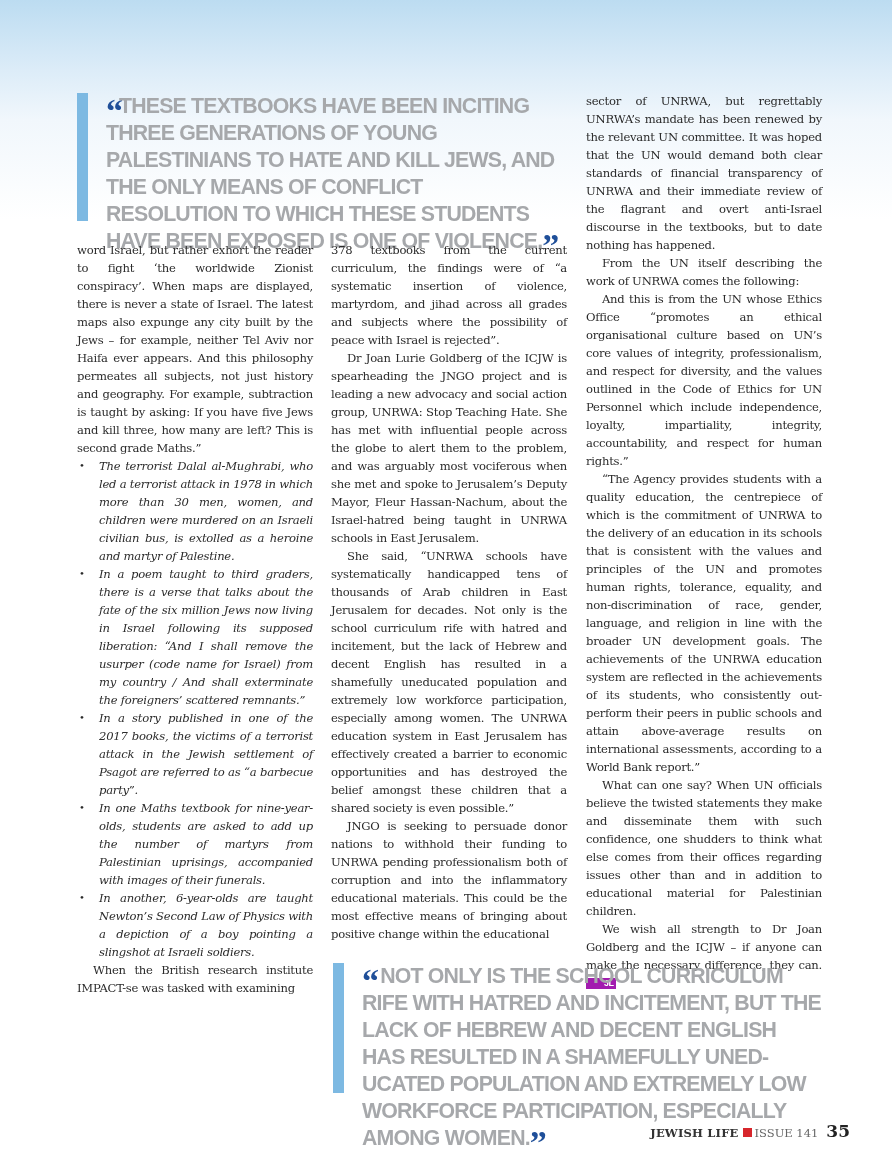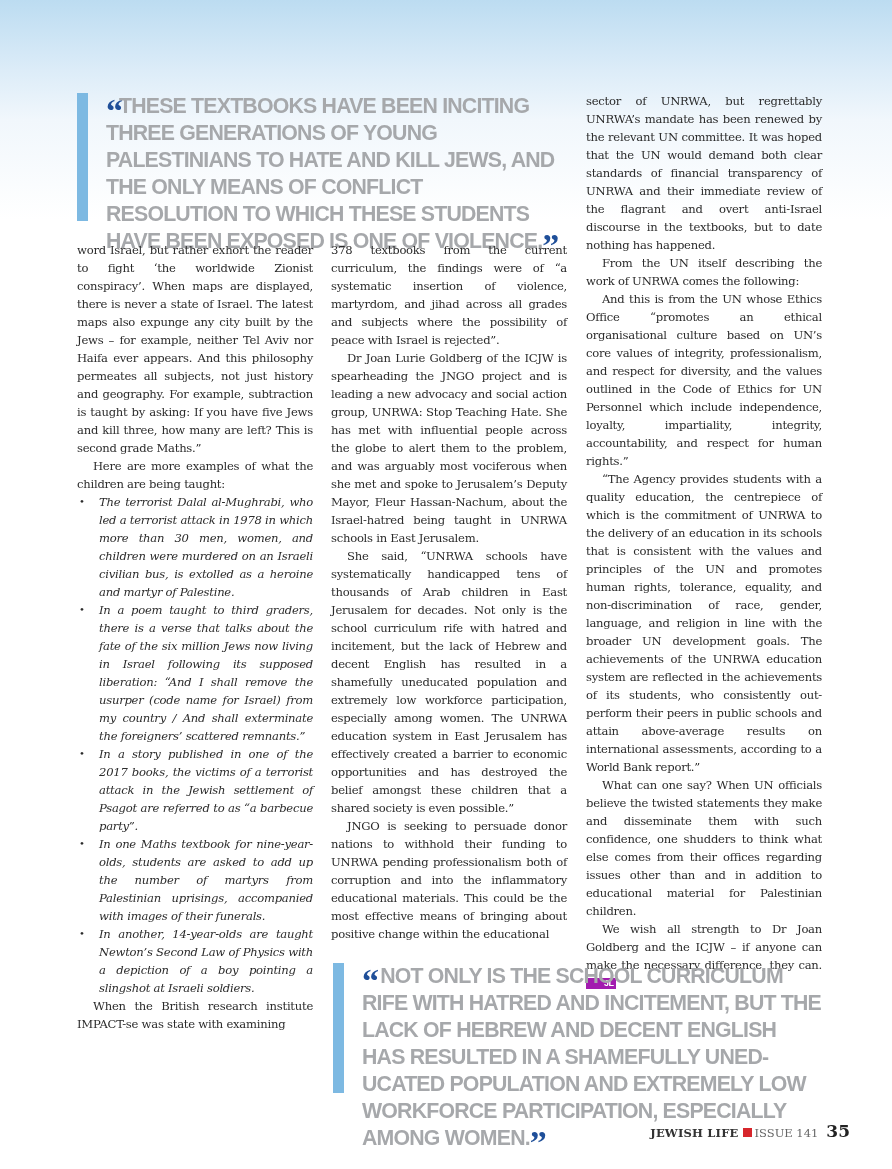--- a/index.html
+++ b/index.html
@@ -73,29 +73,28 @@
 </style>
 </head>
 <body>
 
 <div class="pull pull1">
   <span class="qm">“</span><span>These textbooks have been inciting three generations of young Palestinians to hate and kill Jews, and the only means of conflict resolution to which these students have been exposed is one of violence.</span><span class="qm">”</span>
 </div>
 
 <div class="col" style="left:77px; top:241px; width:236px;">
   <p>word Israel, but rather exhort the reader to fight ‘the worldwide Zionist conspiracy’. When maps are displayed, there is never a state of Israel. The latest maps also expunge any city built by the Jews – for example, neither Tel Aviv nor Haifa ever appears. And this philosophy permeates all subjects, not just history and geography. For example, subtraction is taught by asking: If you have five Jews and kill three, how many are left? This is second grade Maths.”</p>
-  <p class="ind">Here are more examples of what the children are being taught:</p>
   <ul>
     <li>The terrorist Dalal al-Mughrabi, who led a terrorist attack in 1978 in which more than 30 men, women, and children were murdered on an Israeli civilian bus, is extolled as a heroine and martyr of Palestine.</li>
     <li>In a poem taught to third graders, there is a verse that talks about the fate of the six million Jews now living in Israel following its supposed liberation: “And I shall remove the usurper (code name for Israel) from my country / And shall exterminate the foreigners’ scattered remnants.”</li>
     <li>In a story published in one of the 2017 books, the victims of a terrorist attack in the Jewish settlement of Psagot are referred to as “a barbecue party”.</li>
     <li>In one Maths textbook for nine-year-olds, students are asked to add up the number of martyrs from Palestinian uprisings, accompanied with images of their funerals.</li>
-    <li>In another, 14-year-olds are taught Newton’s Second Law of Physics with a depiction of a boy pointing a slingshot at Israeli soldiers.</li>
+    <li>In another, 6-year-olds are taught Newton’s Second Law of Physics with a depiction of a boy pointing a slingshot at Israeli soldiers.</li>
   </ul>
-  <p class="ind">When the British research institute IMPACT-se was state with examining</p>
+  <p class="ind">When the British research institute IMPACT-se was tasked with examining</p>
 </div>
 
 <div class="col" style="left:331px; top:241px; width:236px;">
   <p>378 textbooks from the current curriculum, the findings were of “a systematic insertion of violence, martyrdom, and jihad across all grades and subjects where the possibility of peace with Israel is rejected”.</p>
   <p class="ind">Dr Joan Lurie Goldberg of the ICJW is spearheading the JNGO project and is leading a new advocacy and social action group, UNRWA: Stop Teaching Hate. She has met with influential people across the globe to alert them to the problem, and was arguably most vociferous when she met and spoke to Jerusalem’s Deputy Mayor, Fleur Hassan-Nachum, about the Israel-hatred being taught in UNRWA schools in East Jerusalem.</p>
   <p class="ind">She said, “UNRWA schools have systematically handicapped tens of thousands of Arab children in East Jerusalem for decades. Not only is the school curriculum rife with hatred and incitement, but the lack of Hebrew and decent English has resulted in a shamefully uneducated population and extremely low workforce participation, especially among women. The UNRWA education system in East Jerusalem has effectively created a barrier to economic opportunities and has destroyed the belief amongst these children that a shared society is even possible.”</p>
   <p class="ind">JNGO is seeking to persuade donor nations to withhold their funding to UNRWA pending professionalism both of corruption and into the inflammatory educational materials. This could be the most effective means of bringing about positive change within the educational</p>
 </div>
 
 <div class="col" style="left:586px; top:92px; width:236px;">

